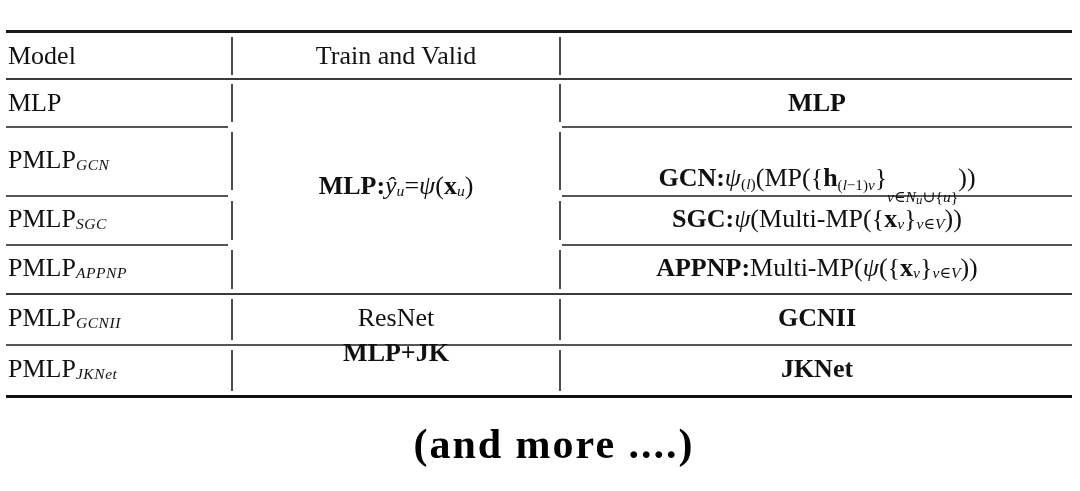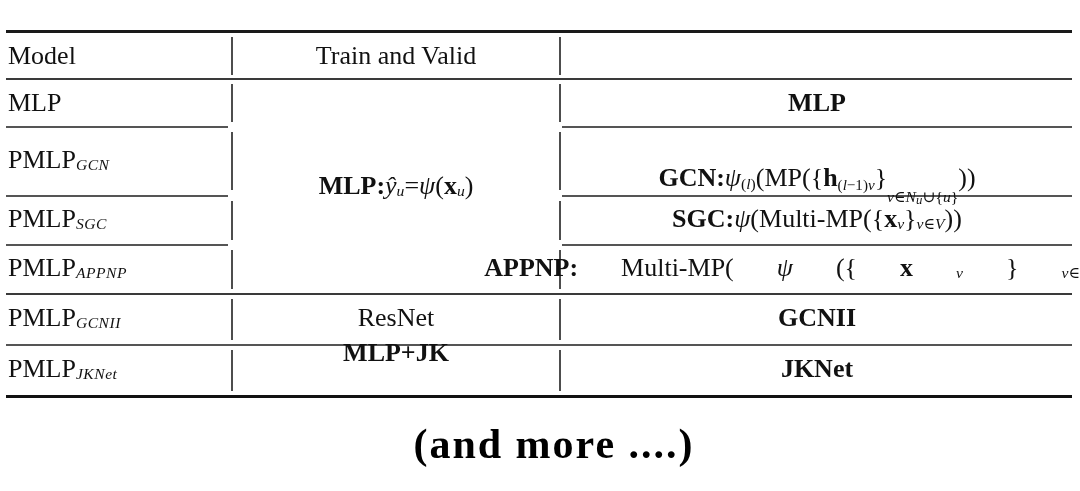--- a/index.html
+++ b/index.html
@@ -85,21 +85,21 @@
     </div>
 
   <div class="cell c3" style="top:82px;height:42px;">
       <b>MLP</b>
     </div>
   <div class="cell c3" style="top:128px;height:65px;align-items:flex-end;"><b>GCN:</b> <i>ψ</i><sup>(<i>l</i>)</sup>(MP({<b>h</b><span class="ss">
         <span>(<i>l</i>−1)</span>
         <span><i>v</i></span>
       </span>}<sub><i>v</i>∈<i>N</i><sub><i>u</i></sub>∪{<i>u</i>}</sub>))</div>
   <div class="cell c3" style="top:197px;height:45px;"><b>SGC:</b> <i>ψ</i>(Multi-MP({<b>x</b><sub><i>v</i></sub>}<sub><i>v</i>∈<i>V</i></sub>))</div>
-  <div class="cell c3" style="top:246px;height:45px;gap:43px;"><b>APPNP:</b> Multi-MP(<i>ψ</i>({<b>x</b><sub><i>v</i></sub>}<sub><i>v</i>∈<i>V</i></sub>))</div>
+  <div class="cell c3" style="top:246px;height:45px;"><b>APPNP:</b> Multi-MP(<i>ψ</i>({<b>x</b><sub><i>v</i></sub>}<sub><i>v</i>∈<i>V</i></sub>))</div>
   <div class="cell c3" style="top:295px;height:47px;">
       <b>GCNII</b>
     </div>
   <div class="cell c3" style="top:346px;height:47px;">
       <b>JKNet</b>
     </div>
 
   <div class="caption">(and more ....)</div>
 
 </div>

